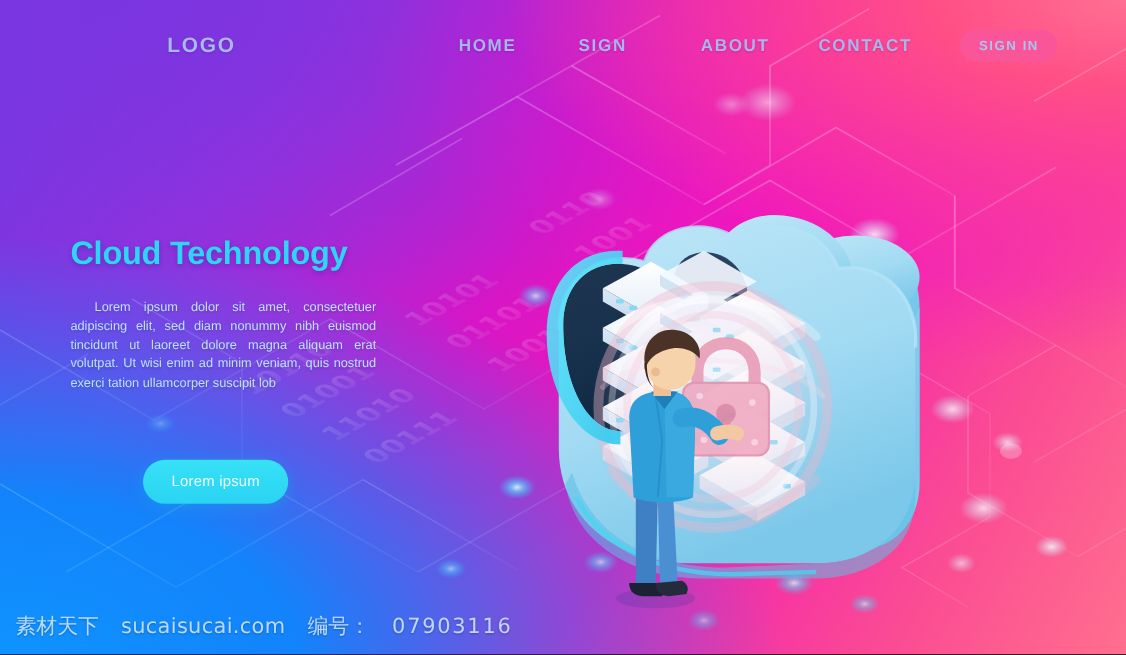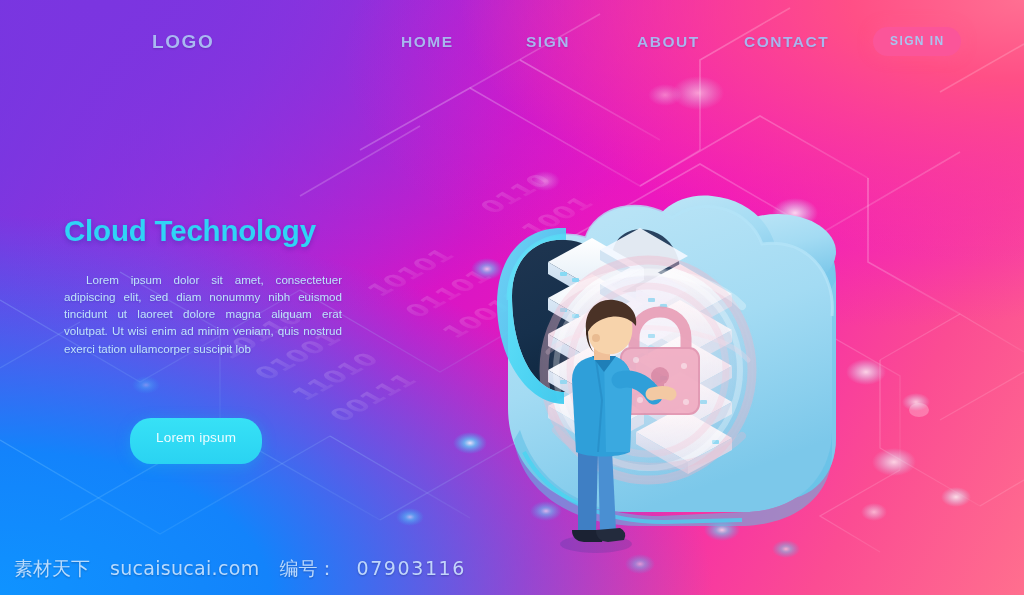--- a/index.html
+++ b/index.html
@@ -28,21 +28,21 @@
     position:absolute; left:152px; top:31px;
     font-size:19px; font-weight:700; letter-spacing:1.6px;
     color:#a9b8f2; text-shadow:0 1px 2px rgba(40,0,60,.22);
   }
   .navlink {
     position:absolute; top:33px;
     font-size:15.5px; font-weight:700; letter-spacing:1.5px;
     color:#a8b6ee; text-shadow:0 1px 2px rgba(60,0,70,.20);
     cursor:pointer; white-space:nowrap;
   }
-  #nav-home    { left:401px; }
+  #nav-home    { left:417px; }
   #nav-blog    { left:526px; }
   #nav-about   { left:637px; }
   #nav-contact { left:744px; }
   #signin {
     position:absolute; left:873px; top:27px;
     padding:7px 17px 8px; border-radius:16px;
     background:#fb5599;
     font-size:12px; font-weight:700; letter-spacing:1.4px;
     color:#a9c4ef; cursor:pointer; white-space:nowrap;
     box-shadow:0 0 16px rgba(255,90,150,.45);
@@ -56,21 +56,21 @@
     text-shadow:0 2px 5px rgba(10,30,120,.28);
   }
   #hero p {
     margin-top:24px; width:278px;
     font-size:11.6px; line-height:1.48;
     color:#bfe2fb; text-indent:22px; text-align:justify;
     text-shadow:0 1px 2px rgba(10,30,120,.22);
   }
   #cta {
     position:absolute; left:130px; top:418px;
-    padding:12px 26px 19px; border-radius:21px;
+    padding:12px 26px 13px; border-radius:21px;
     background:linear-gradient(180deg,#37e1f6 0%,#2ad3f2 100%);
     color:#eafcff; font-size:13.5px; letter-spacing:.2px;
     cursor:pointer; z-index:30; white-space:nowrap;
     box-shadow:0 3px 14px rgba(20,180,235,.40);
   }
 
   
   #watermark {
     position:absolute; left:14px; bottom:13px; z-index:60;
     display:flex; align-items:baseline; gap:20px;

